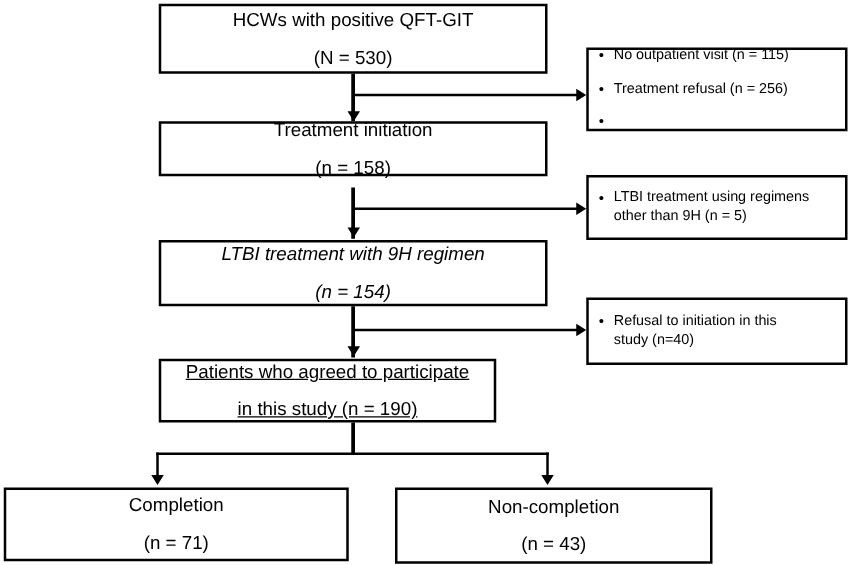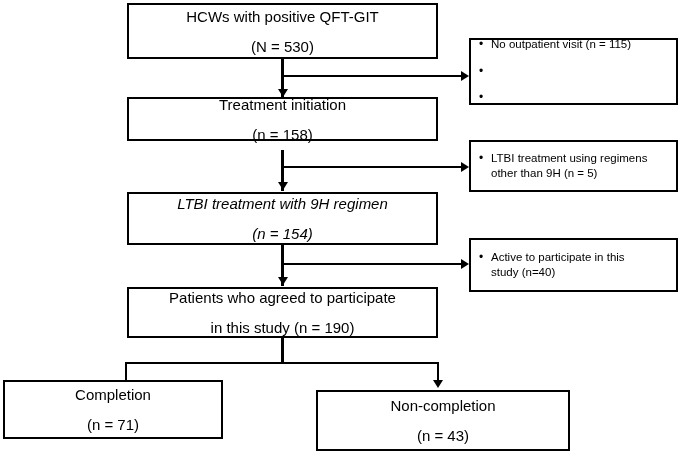--- a/index.html
+++ b/index.html
@@ -119,20 +119,21 @@
   <div class="arrow-right" style="left:461px; top:71px;"></div>
   <div class="arrow-down" style="left:278px; top:89px;"></div>
 
   <div class="exbox ex-spaced" style="left:469px; top:38px; width:209px; height:67px;">
     <div class="bullet-row">
       <span class="bullet-dot">•</span>
       <span class="bullet-text nowrapline">No outpatient visit (n = 115)</span>
     </div>
     <div class="bullet-row">
       <span class="bullet-dot">•</span>
+      <span class="bullet-text nowrapline">Treatment refusal (n = 256)</span>
     </div>
     <div class="bullet-row">
       <span class="bullet-dot">•</span>
     </div>
   </div>
 
   <div class="box" style="left:127px; top:97px; width:311px; height:44px;">
     <span class="line">Treatment initiation</span>
     <span class="line">(n = 158)</span>
   </div>
@@ -159,39 +160,39 @@
 
   <div class="vline" style="left:281px; top:245px; height:41px;"></div>
   <div class="thinline-h" style="left:283px; top:263px; width:180px;"></div>
   <div class="arrow-right" style="left:461px; top:259px;"></div>
   <div class="arrow-down" style="left:278px; top:277px;"></div>
 
   <div class="exbox" style="left:469px; top:238px; width:209px; height:54px;">
     <div class="bullet-row">
       <span class="bullet-dot">•</span>
       <span class="bullet-text">
-        <span class="just">Active to participate in this</span>
+        <span class="just">Refusal to initiation in this</span>
         <span class="nowrapline">study (n=40)</span>
       </span>
     </div>
   </div>
 
-  <div class="box" style="left:127px; top:287px; width:311px; height:51px;">
+  <div class="box" style="left:127px; top:287px; width:270px; height:51px;text-decoration:underline;">
     <span class="line">Patients who agreed to participate</span>
     <span class="line">in this study (n = 190)</span>
   </div>
 
   <div class="vline" style="left:281px; top:338px; height:25px;"></div>
   <div class="thinline-h" style="left:125px; top:362px; width:314px;"></div>
   <div class="thinline-v" style="left:125px; top:362px; height:20px;"></div>
   <div class="thinline-v" style="left:437px; top:362px; height:20px;"></div>
   <div class="arrow-down" style="left:120.5px; top:380px;"></div>
   <div class="arrow-down" style="left:432.5px; top:380px;"></div>
 
-  <div class="box" style="left:3px; top:380px; width:220px; height:59px;">
+  <div class="box" style="left:3px; top:390px; width:276px; height:59px;">
     <span class="line">Completion</span>
     <span class="line">(n = 71)</span>
   </div>
 
   <div class="box" style="left:316px; top:390px; width:254px; height:61px;">
     <span class="line">Non-completion</span>
     <span class="line">(n = 43)</span>
   </div>
 
 </div>

